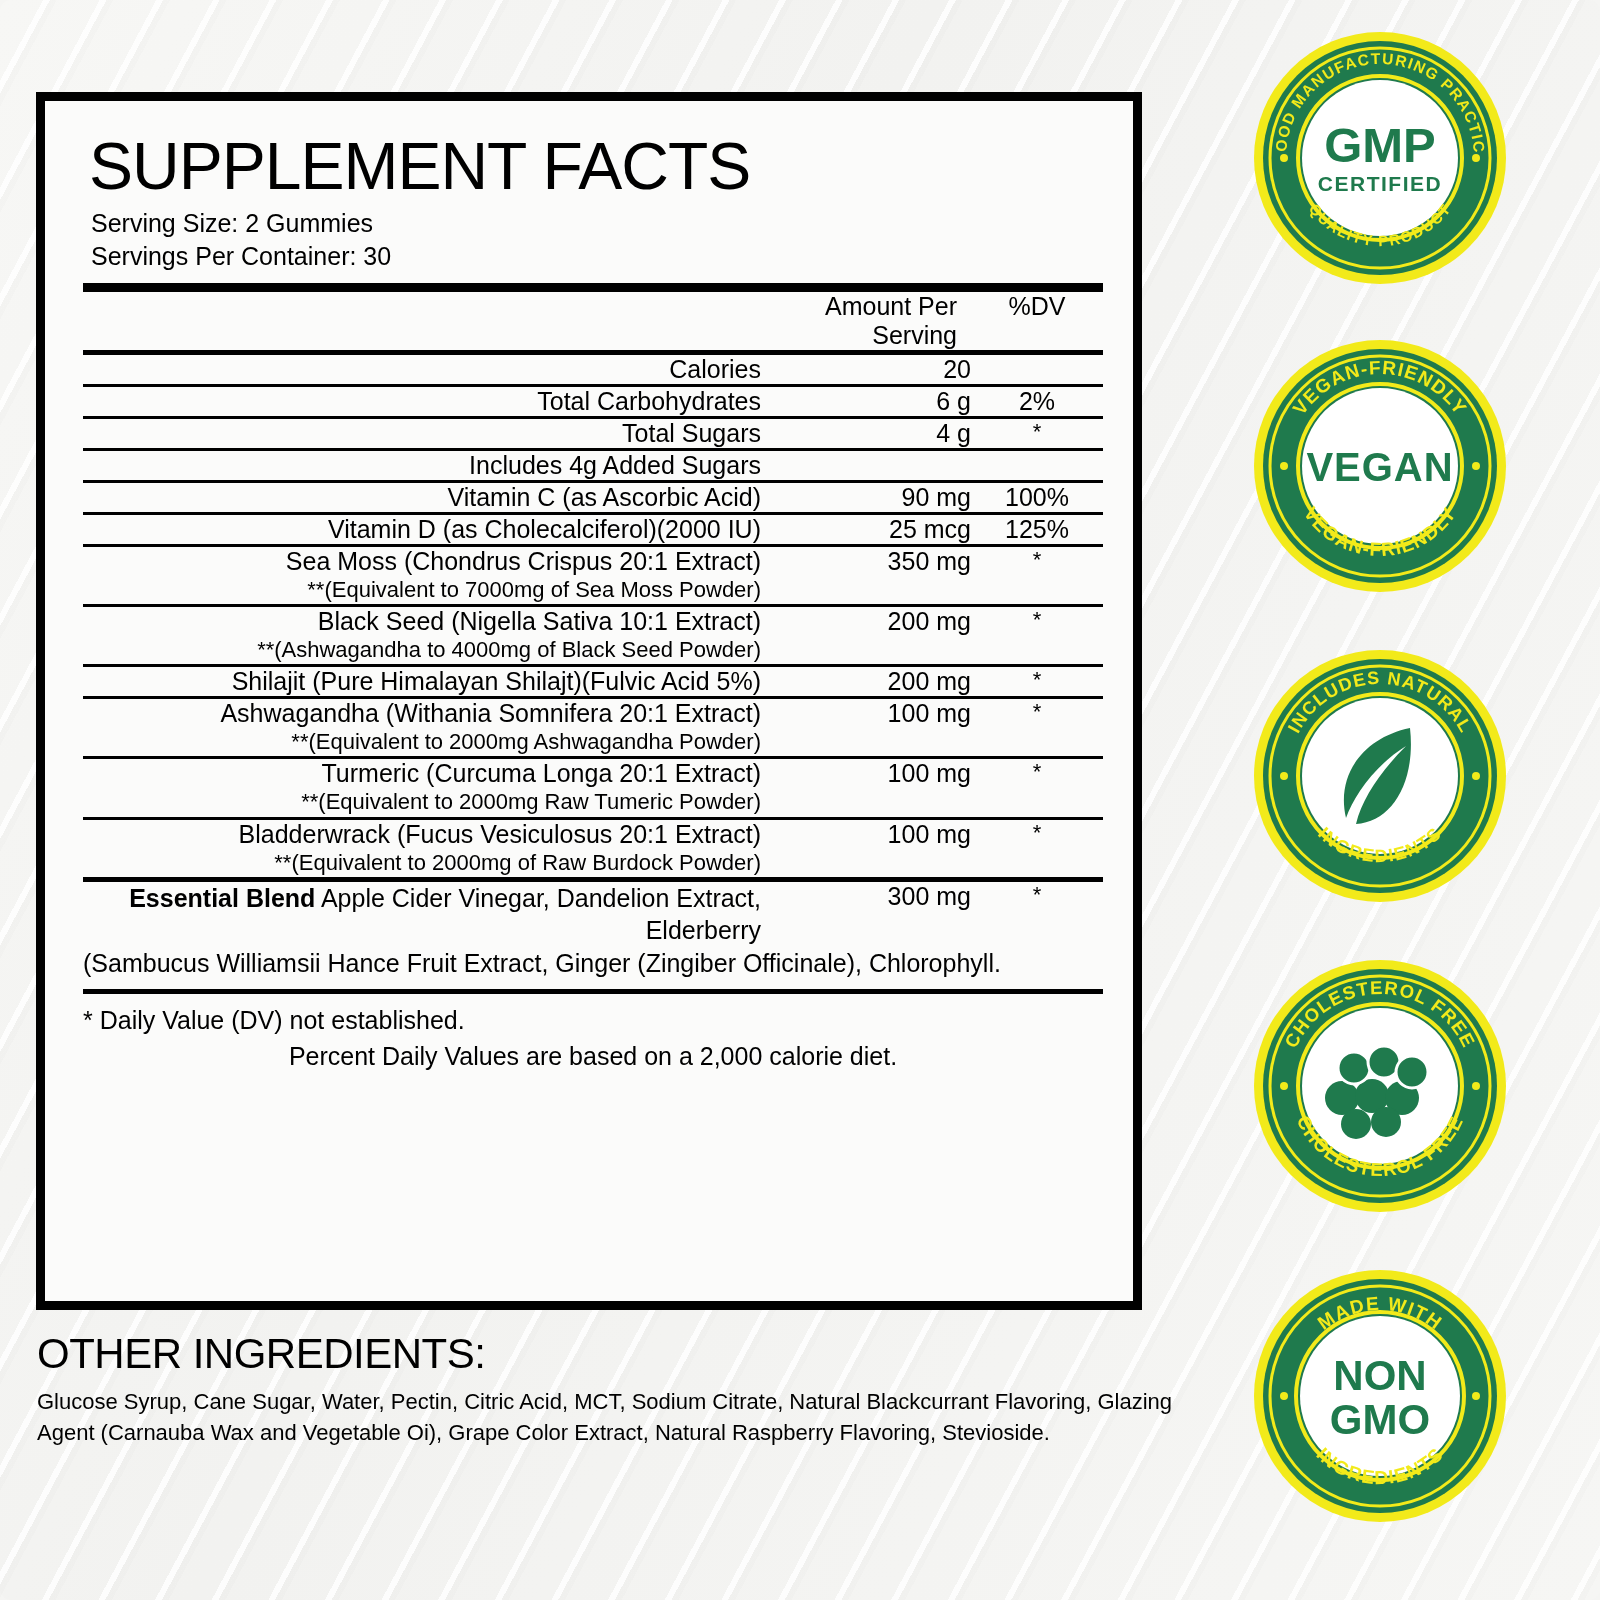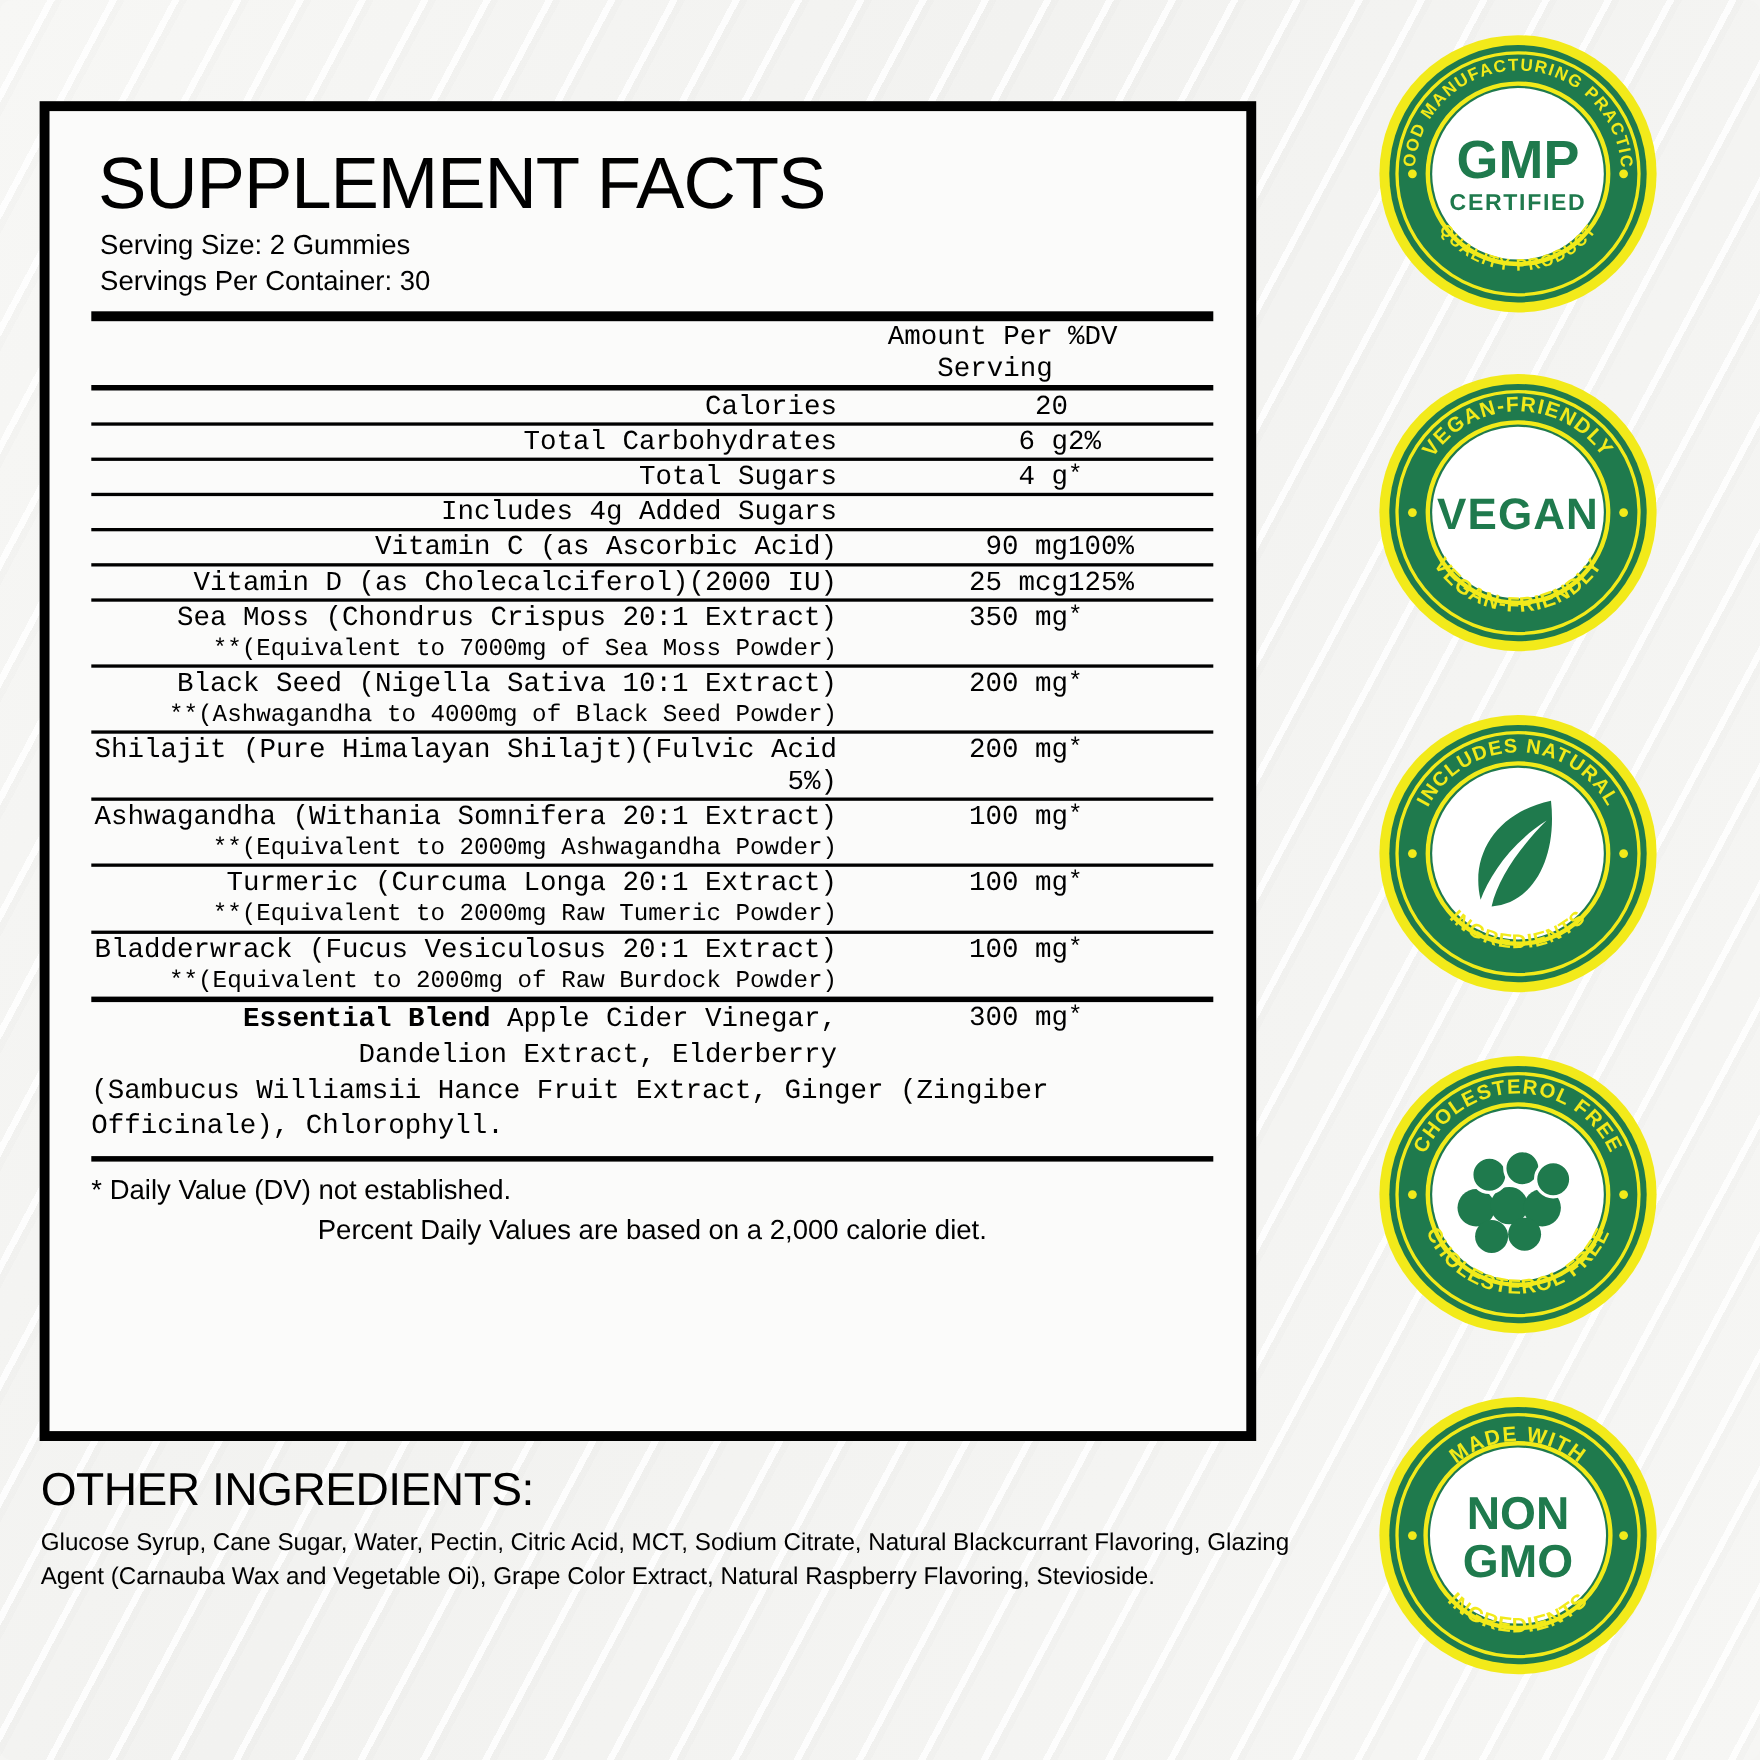--- a/index.html
+++ b/index.html
@@ -61,25 +61,24 @@
   table.sf {
     width: 100%;
     border-collapse: collapse;
     font-size: 25px;
     color: #000;
   }
   table.sf td, table.sf th {
     padding: 0;
     vertical-align: top;
     font-weight: 400;
-    font-family: Liberation Mono, monospace;
   }
   .col-name { text-align: right; }
   .col-amt  { text-align: right; width: 210px; padding-right: 14px; }
-  .col-dv   { text-align: left; width: 132px; }
+  .col-dv   { text-align: center; width: 132px; }
 
   .hdr td { font-weight: bold; font-size: 25px; padding: 8px 0 8px 0; }
   .hdr .col-amt { padding-right: 14px; }
 
   .row td { padding: 9px 0 8px 0; }
   .row.sub td.col-name { padding-left: 22px; }
   .row.sub2 td.col-name { padding-left: 36px; }
   .sep td { padding: 0; }
   .sep-line { border-top: 3px solid #000; height: 0; }
   .sep-line.med { border-top: 5px solid #000; }

